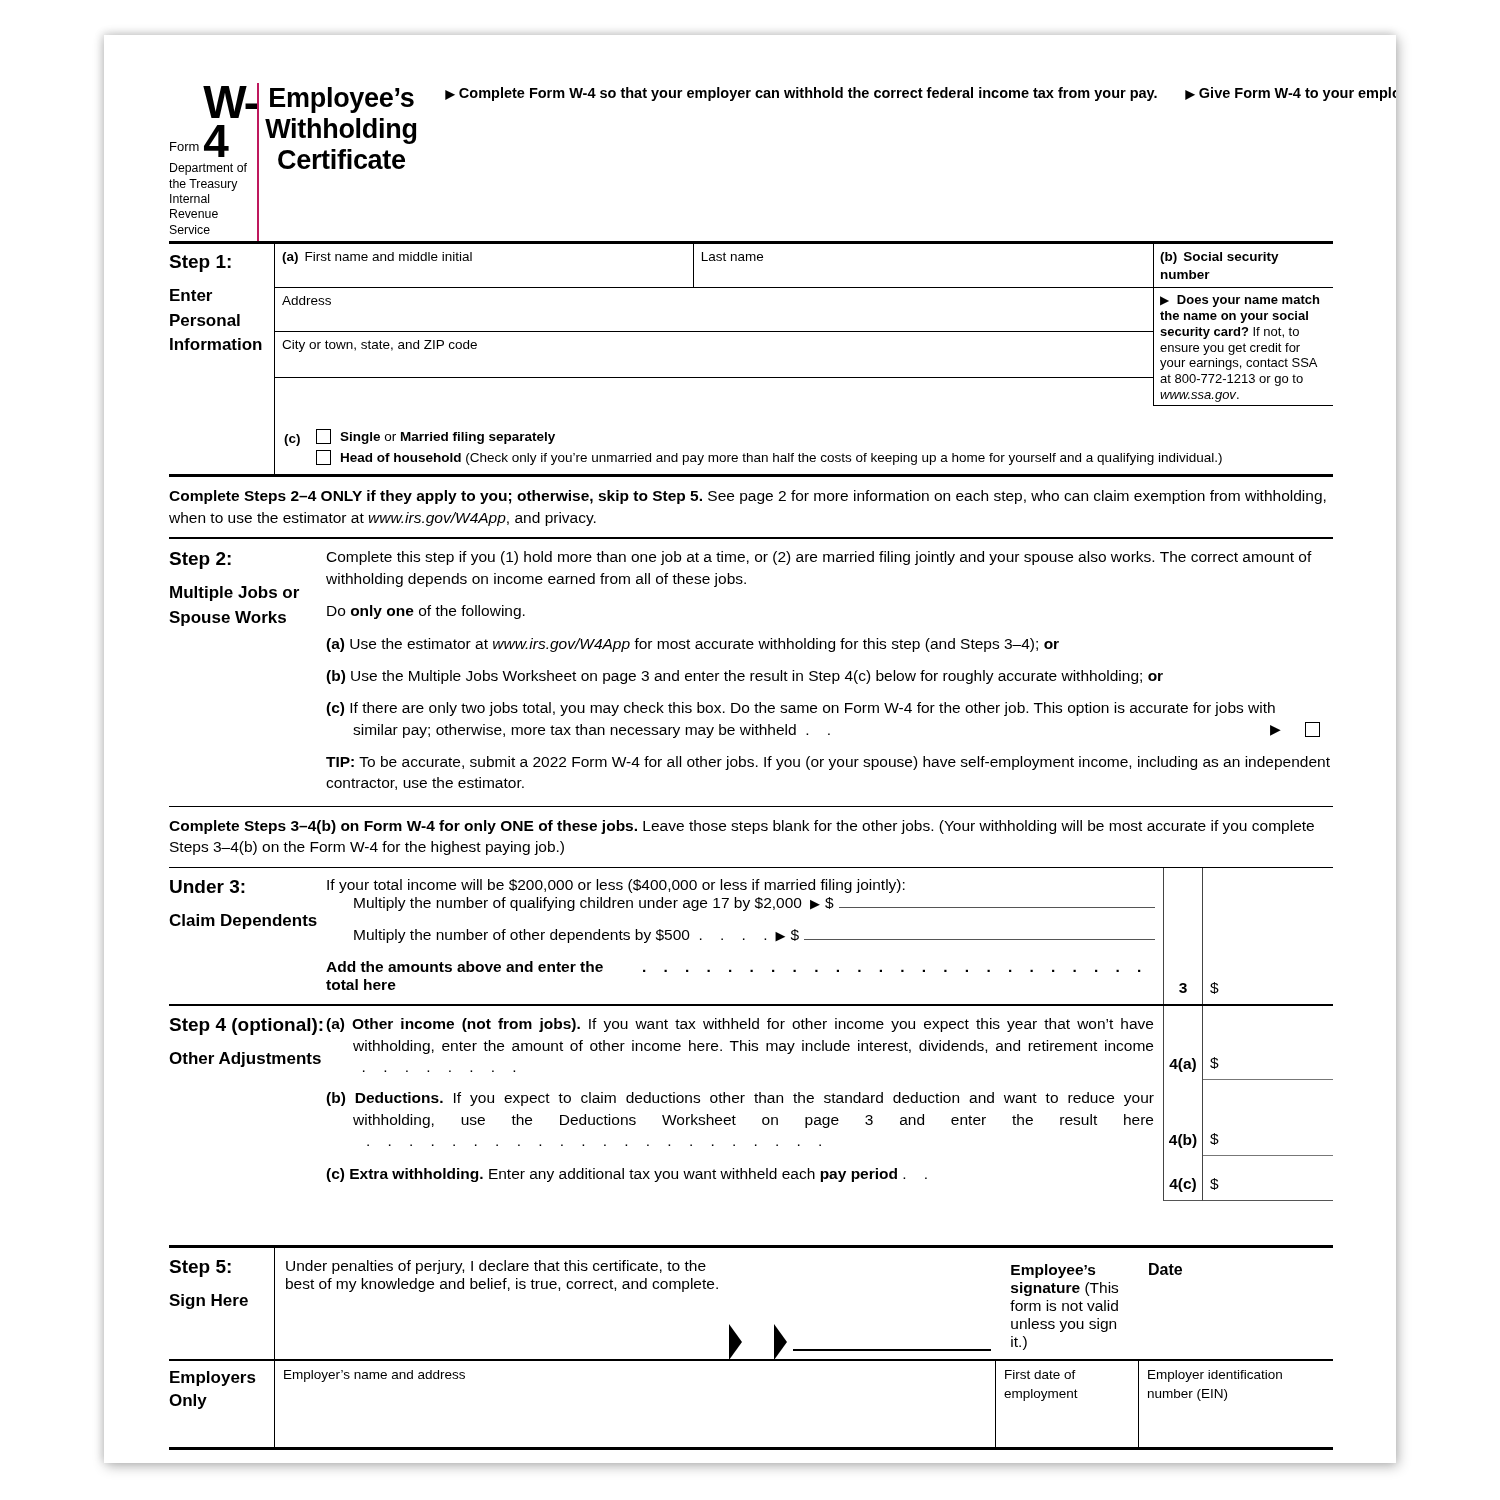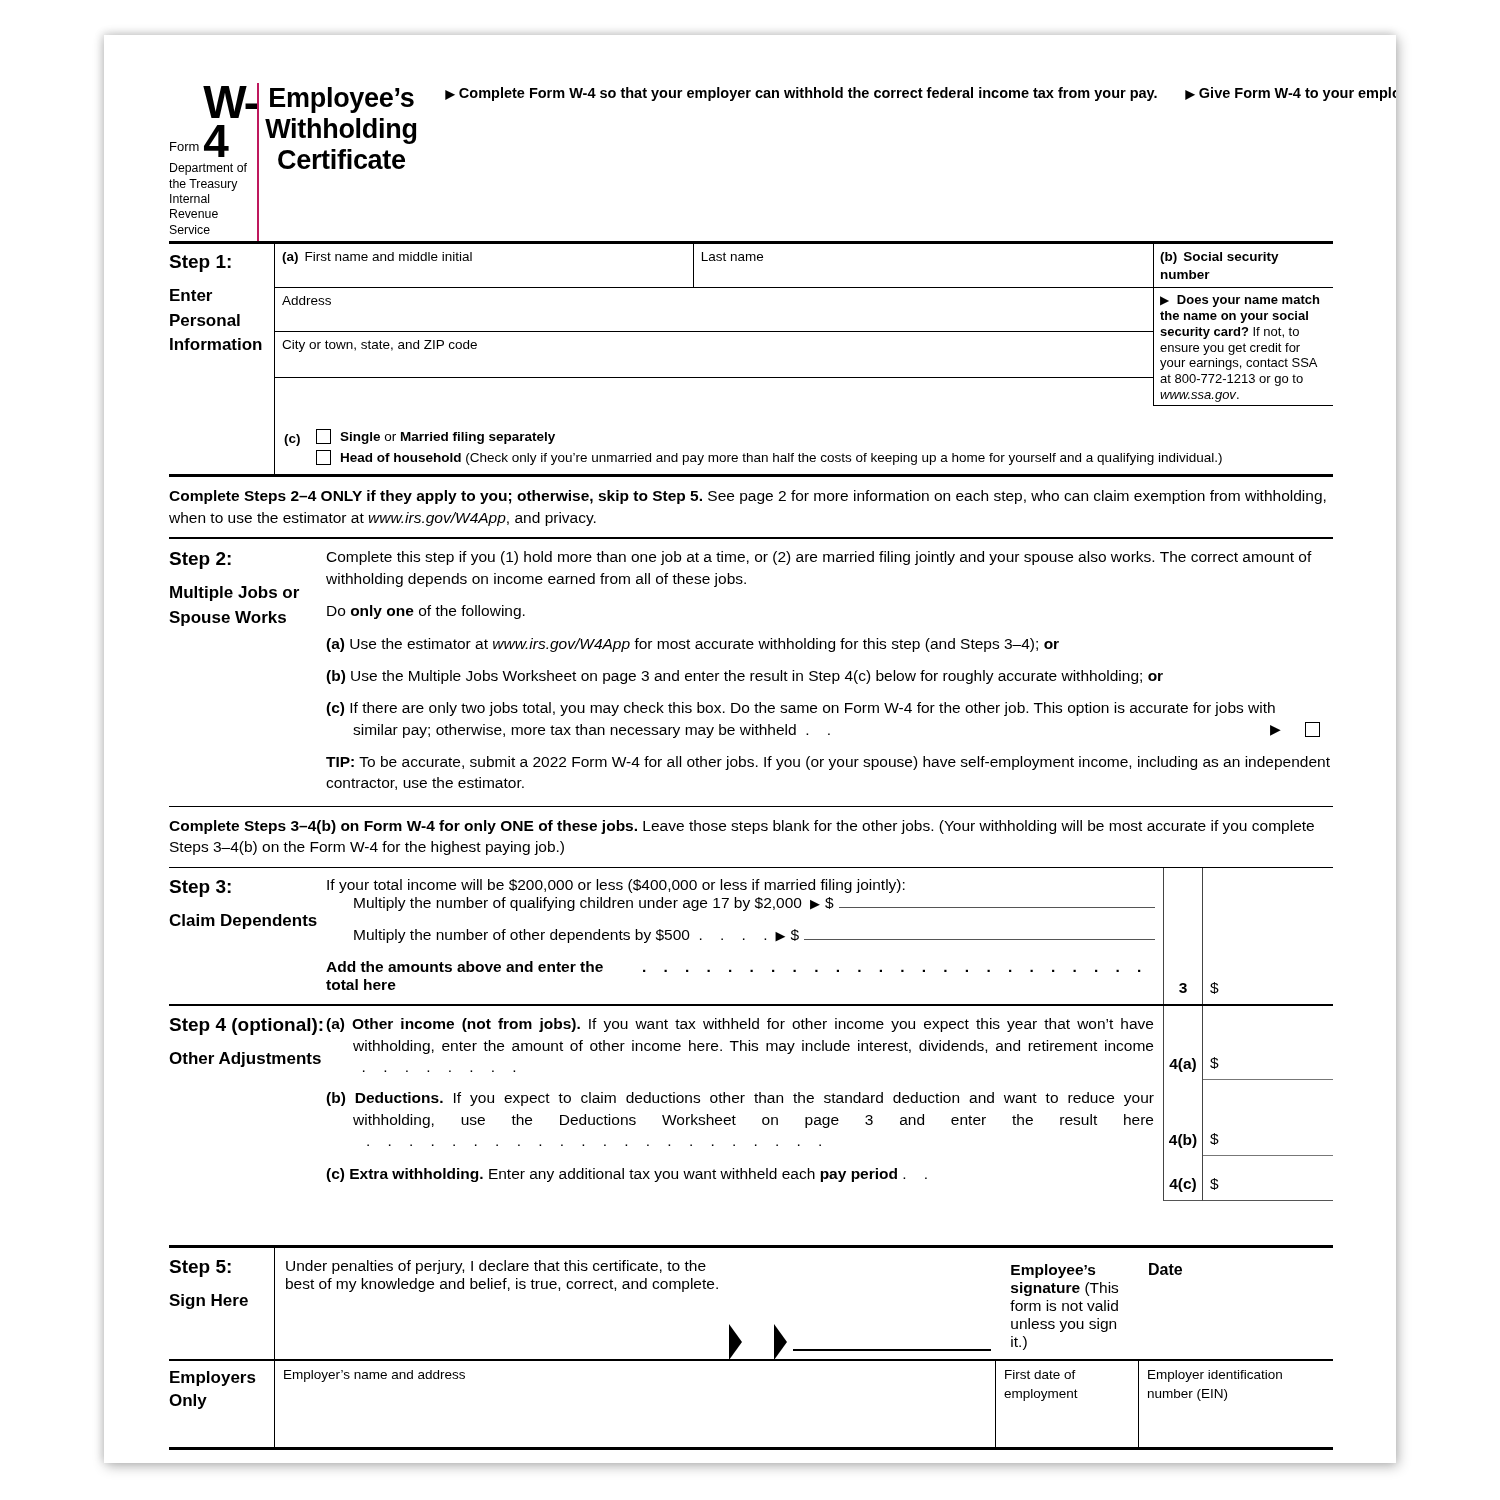--- a/index.html
+++ b/index.html
@@ -212,21 +212,21 @@
       <p class="tip"><span class="b">TIP:</span><span> To be accurate, submit a 2022 Form W-4 for all other jobs. If you (or your spouse) have self-employment income, including as an independent contractor, use the estimator.</span></p>
     </div>
   </div>
 
   <div class="notice notice34">
     <span class="b">Complete Steps 3–4(b) on Form W-4 for only ONE of these jobs.</span><span> Leave those steps blank for the other jobs. (Your withholding will be most accurate if you complete Steps 3–4(b) on the Form W-4 for the highest paying job.)</span>
   </div>
 
   <div class="step3">
     <div class="s34-label">
-      <div class="step-big">Step 3:</div>
+      <div class="step-big">Under 3:</div>
       <div class="step-sub">Claim Dependents</div>
     </div>
     <div class="s3-body">
       <div class="s3-text">
         <div class="s3-intro">If your total income will be $200,000 or less ($400,000 or less if married filing jointly):</div>
         <div class="s3-line">
           <span>Multiply the number of qualifying children under age 17 by $2,000</span>
           <span class="arw">▶</span>
           <span>$</span>
           <span class="uline"></span>

